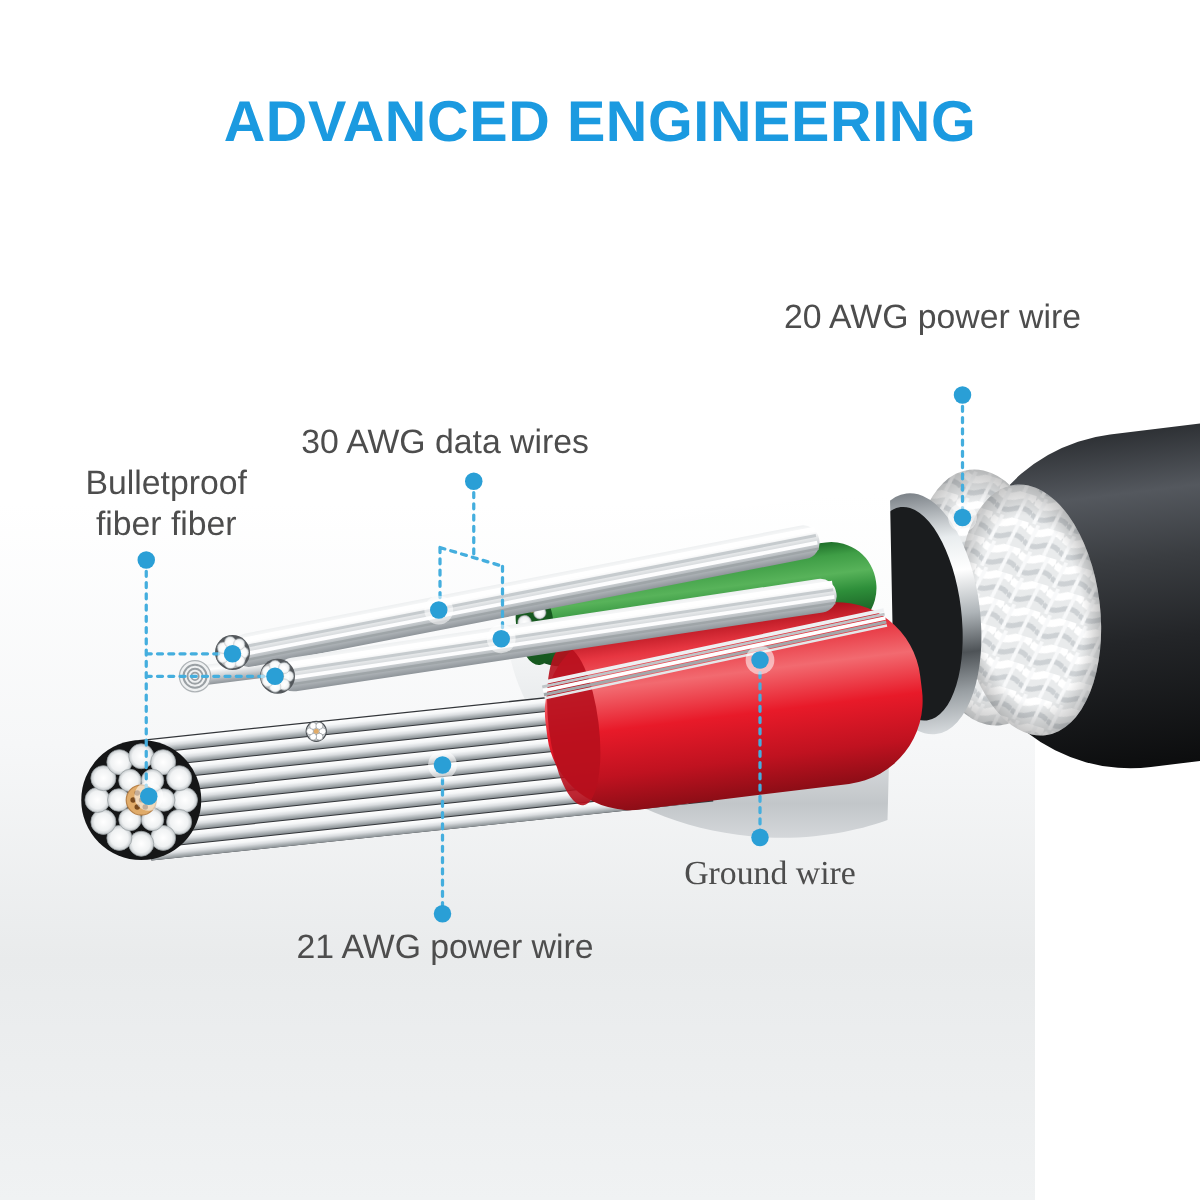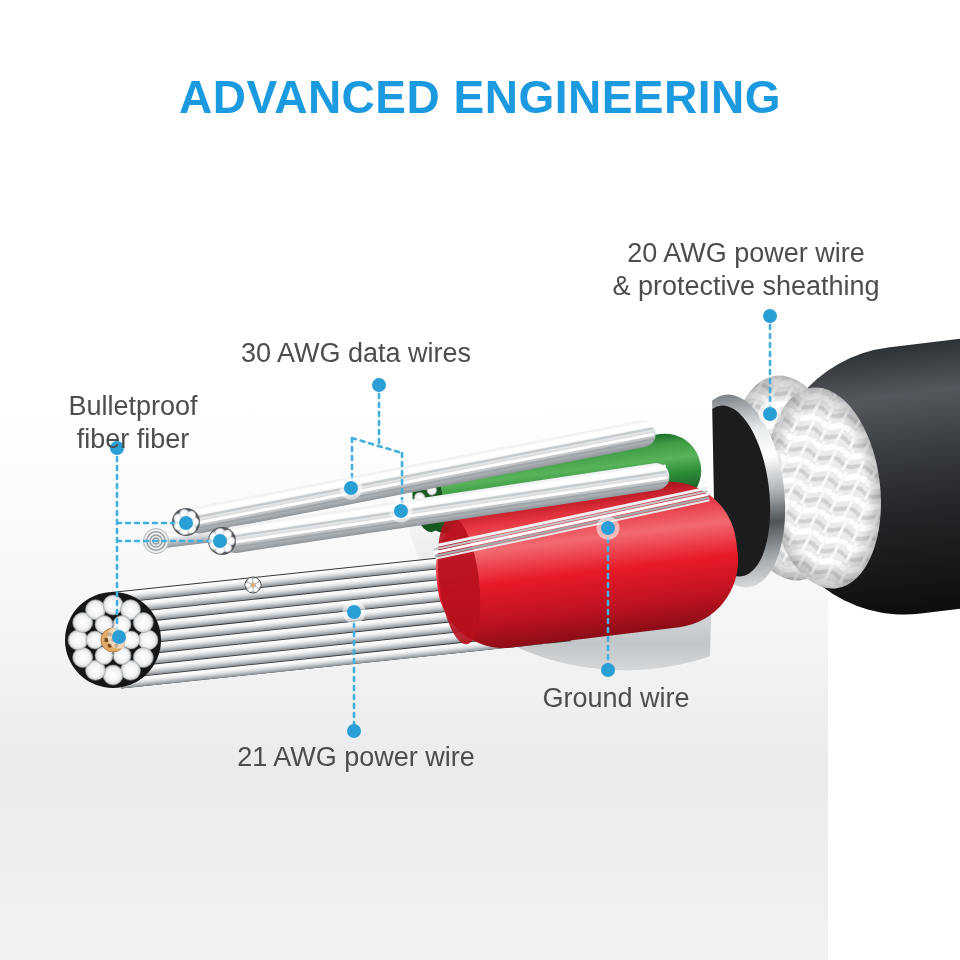--- a/index.html
+++ b/index.html
@@ -16,22 +16,22 @@
       background:linear-gradient(180deg,#ffffff 0%,#ffffff 42%,#f6f7f8 62%,#e9ebec 80%,#f0f2f3 100%);}
   svg.art{position:absolute;left:0;top:0;width:960px;height:960px;display:block;}
   .title{position:absolute;top:70px;left:480px;transform:translateX(-50%);
          margin:0;font-size:46px;font-weight:bold;letter-spacing:.5px;
          color:var(--title-blue);white-space:nowrap;}
   .label{position:absolute;transform:translateX(-50%);
          color:var(--label-text);font-size:27px;line-height:33px;
          text-align:center;white-space:nowrap;font-weight:400;}
   .label-sheathing{left:746px;top:237px;}
   .label-datawires{left:356px;top:337px;}
-  .label-aramid{left:133px;top:370px;margin-top:20px;}
-  .label-ground{left:616px;top:682px;}
+  .label-aramid{left:133px;top:370px;}
+  .label-ground{left:616px;top:682px;font-family:Liberation Serif, serif;}
   .label-power21{left:356px;top:741px;text-align:center;}
 </style>
 </head>
 <body>
 
 <div class="stage">
   <div class="bg"></div>
 
   <svg class="art" viewBox="0 0 960 960">
     <defs>
@@ -294,21 +294,20 @@
       <circle cx="354" cy="612" r="11.5" fill="#ffffff" opacity=".55"></circle>
       <circle cx="354" cy="612" r="7" fill="var(--dot-blue,#2a9fd6)"></circle>
       <circle cx="354" cy="731" r="7" fill="var(--dot-blue,#2a9fd6)"></circle>
     </g>
   </svg>
 
   <h1 class="title">ADVANCED ENGINEERING</h1>
 
   <div class="label label-sheathing">
     <div>20 AWG power wire</div>
-    <div>&amp; protective sheathing</div>
   </div>
 
   <div class="label label-datawires">30 AWG data wires</div>
 
   <div class="label label-aramid">
     <div>Bulletproof</div>
     <div>fiber fiber</div>
   </div>
 
   <div class="label label-ground">Ground wire</div>

